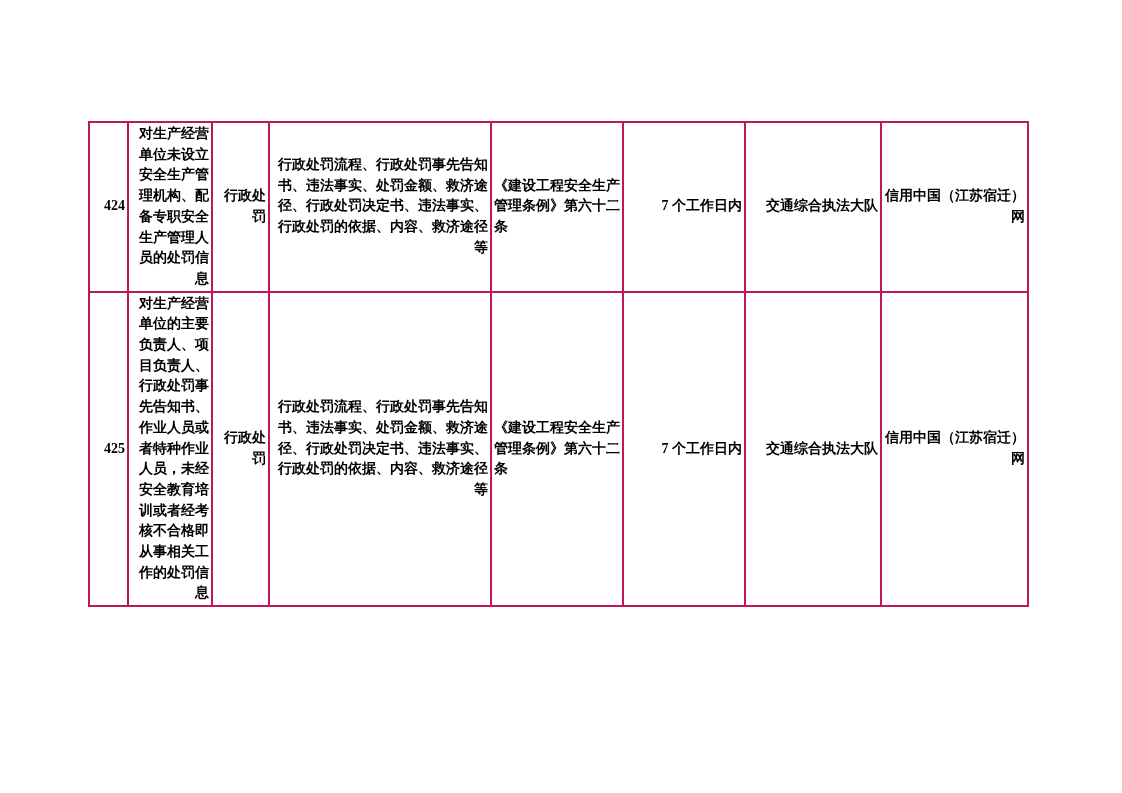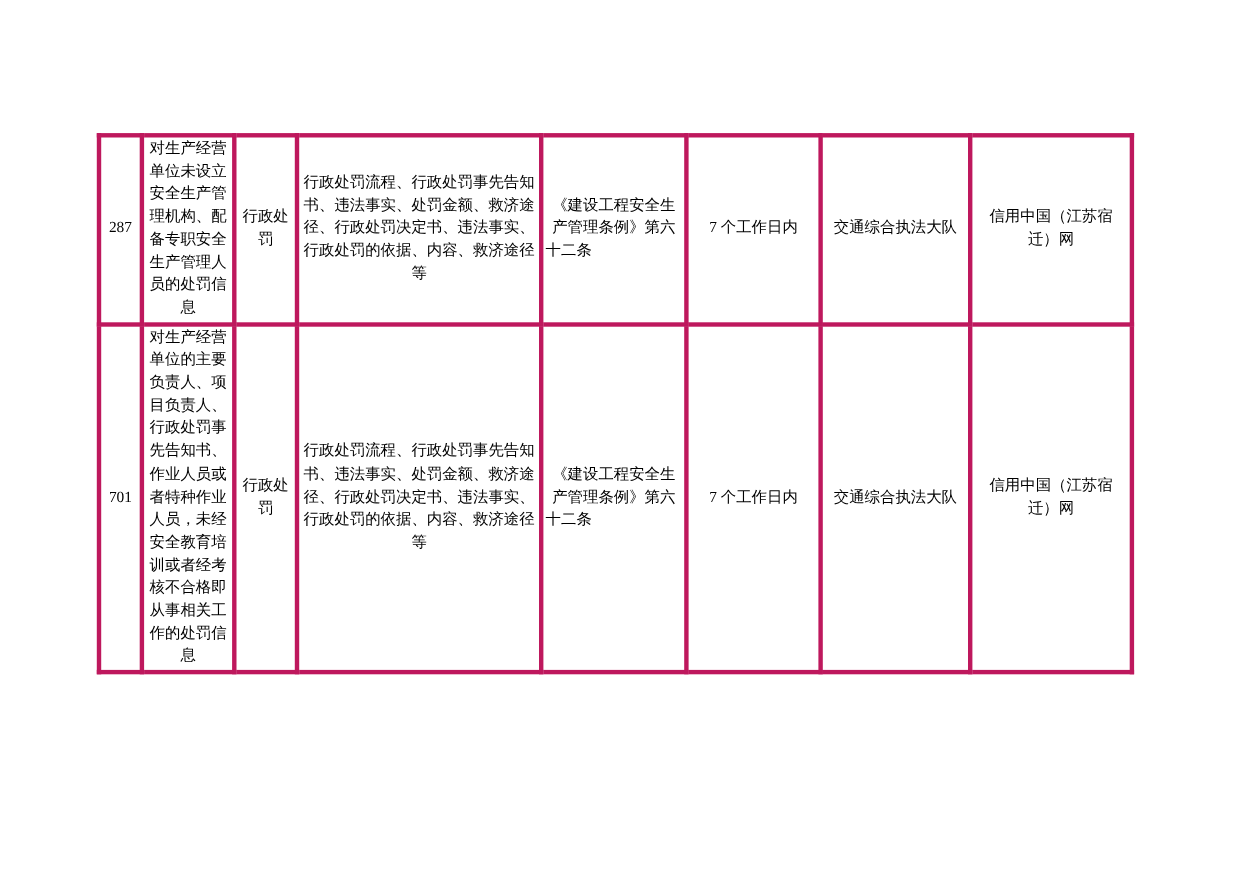--- a/index.html
+++ b/index.html
@@ -19,28 +19,29 @@
     position: absolute;
     left: 88px;
     top: 121px;
   }
   table.doc-table {
     border-collapse: collapse;
     table-layout: fixed;
     width: 939px;
   }
   table.doc-table td {
-    border: 4px solid #be185d;
+    border: 2px solid #be185d;
     vertical-align: middle;
-    text-align: center;
+    text-align: right;
     font-size: 14px;
     line-height: 20.7px;
     padding: 1px 2px;
     overflow: hidden;
     word-break: break-all;
+    font-weight: bold;
   }
   tr.row-424 { height: 167px; }
   tr.row-425 { height: 310px; }
   td.col-seq   { font-size: 14px; }
   td.col-item  { padding: 1px 6px; }
   td.col-type  { padding: 1px 8px; }
   td.col-content { padding: 1px 5px; }
   td.col-basis {
     text-align: justify;
     text-align-last: left;
@@ -61,31 +62,31 @@
         <col style="width:84px">
         <col style="width:57px">
         <col style="width:222px">
         <col style="width:132px">
         <col style="width:122px">
         <col style="width:136px">
         <col style="width:147px">
       </colgroup>
       <tbody>
         <tr class="row-424">
-          <td class="col-seq">287</td>
+          <td class="col-seq">424</td>
           <td class="col-item">对生产经营单位未设立安全生产管理机构、配备专职安全生产管理人员的处罚信息</td>
           <td class="col-type">行政处罚</td>
           <td class="col-content">行政处罚流程、行政处罚事先告知书、违法事实、处罚金额、救济途径、行政处罚决定书、违法事实、行政处罚的依据、内容、救济途径等</td>
           <td class="col-basis">《建设工程安全生产管理条例》第六十二条</td>
           <td class="col-time">7 个工作日内</td>
           <td class="col-unit">交通综合执法大队</td>
           <td class="col-platform">信用中国（江苏宿迁）网</td>
         </tr>
         <tr class="row-425">
-          <td class="col-seq">701</td>
+          <td class="col-seq">425</td>
           <td class="col-item">对生产经营单位的主要负责人、项目负责人、行政处罚事先告知书、作业人员或者特种作业人员，未经安全教育培训或者经考核不合格即从事相关工作的处罚信息</td>
           <td class="col-type">行政处罚</td>
           <td class="col-content">行政处罚流程、行政处罚事先告知书、违法事实、处罚金额、救济途径、行政处罚决定书、违法事实、行政处罚的依据、内容、救济途径等</td>
           <td class="col-basis">《建设工程安全生产管理条例》第六十二条</td>
           <td class="col-time">7 个工作日内</td>
           <td class="col-unit">交通综合执法大队</td>
           <td class="col-platform">信用中国（江苏宿迁）网</td>
         </tr>
       </tbody>
     </table>

